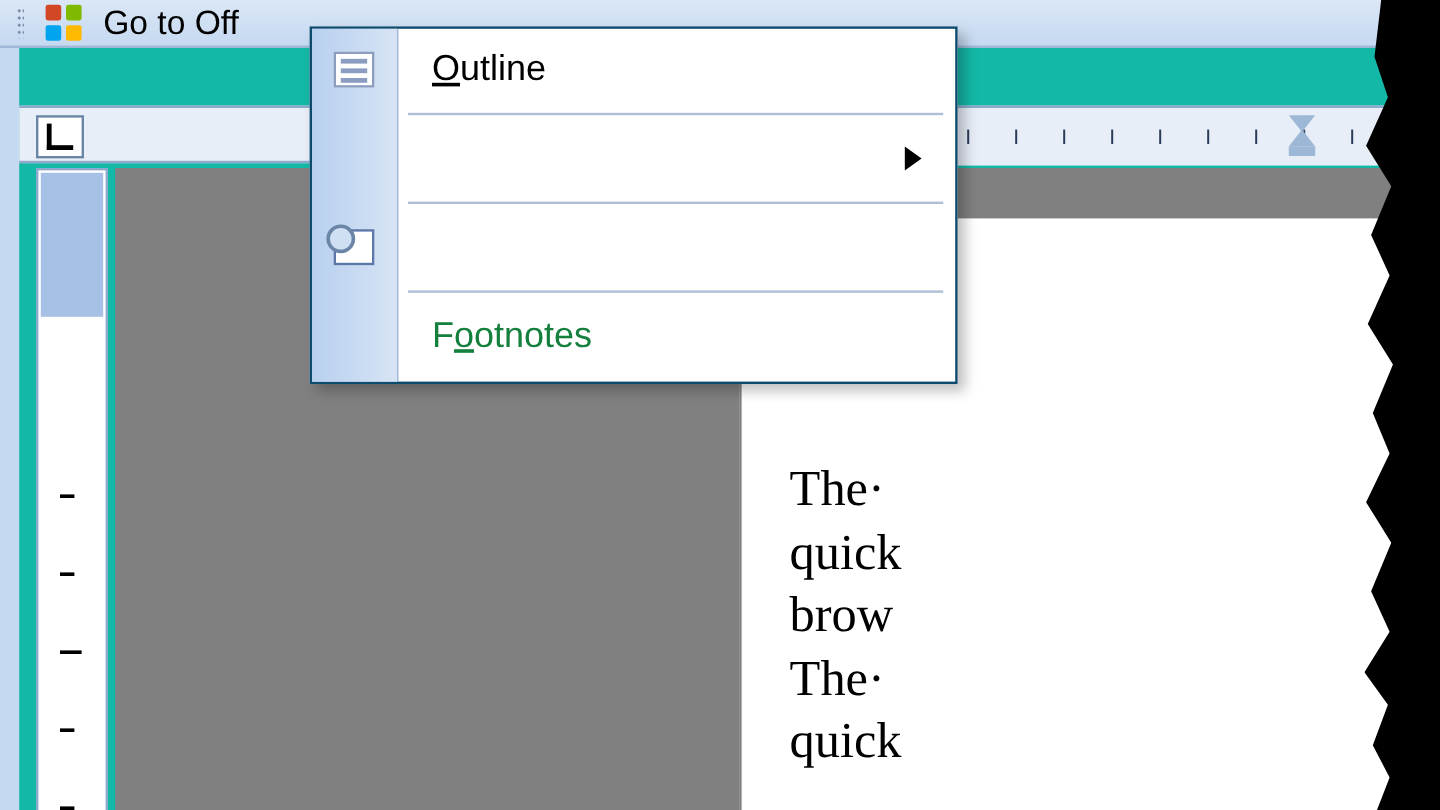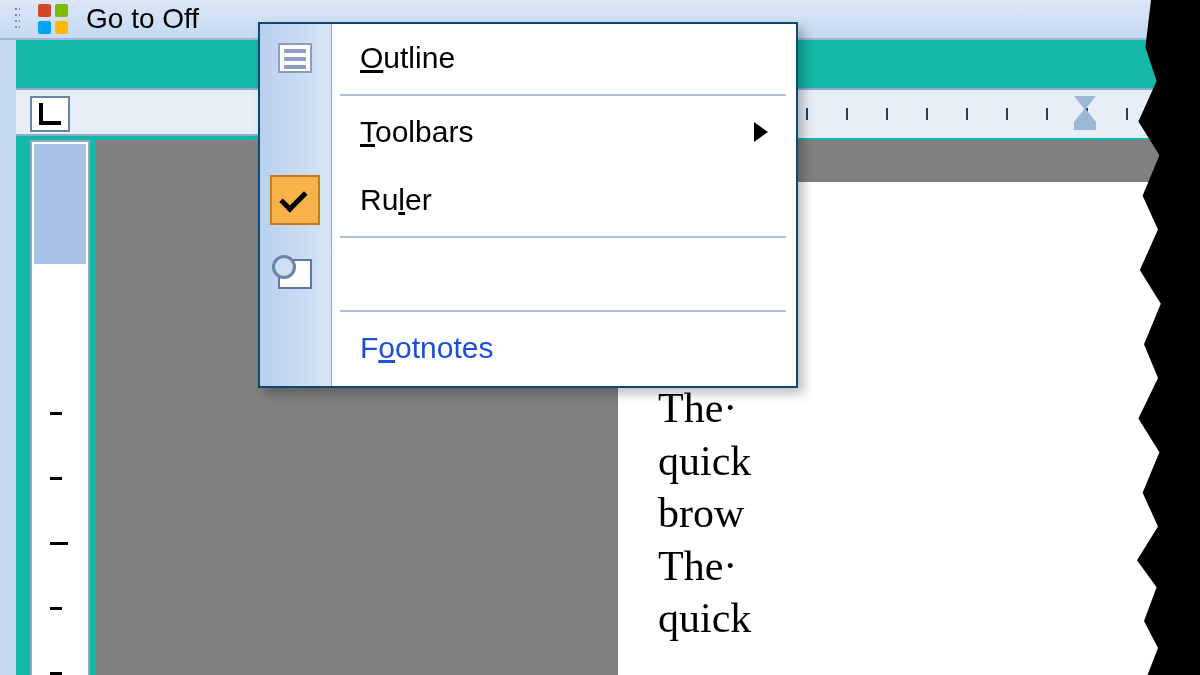--- a/index.html
+++ b/index.html
@@ -148,21 +148,21 @@
     background: linear-gradient(to right,#b8d0ef,#d7e4f5);
     border-right:1px solid #8ea9cc;
   }
   .menu-item {
     position:relative;
     display:flex; align-items:center;
     height:68px;
     padding-left:100px;
     cursor:default;
   }
-  .menu-item.disabled { color:#1d4ed8; }
+  .menu-item.disabled { color:#15803d; }
   .menu-sep {
     height:2px; margin:2px 10px 2px 80px;
     background:#aebfd8;
   }
   .menu-item .shortcut {
     position:absolute; right:120px;
   }
   .menu-item .submenu-arrow {
     position:absolute; right:28px; top:50%; transform:translateY(-50%);
     width:0;height:0;border-top:10px solid transparent;border-bottom:10px solid transparent;border-left:14px solid #000;
@@ -259,28 +259,23 @@
     <div class="menu-item">
       <div class="mi-icon">
           <div class="ic-outline"></div>
         </div>
       <span><span class="underline-letter">O</span><span>utline</span></span>
     </div>
     <div class="menu-sep"></div>
 
 
     <div class="menu-item">
-      <span><span class="underline-letter">T</span>oolbars</span>
       <div class="submenu-arrow"></div>
     </div>
 
-    <div class="menu-item checked">
-      <div class="mi-icon"></div>
-      <span>Ru<span class="underline-letter">l</span>er</span>
-    </div>
     <div class="menu-sep"></div>
 
     <div class="menu-item">
       <div class="mi-icon">
           <div class="ic-docmap"></div>
         </div>
     </div>
 
     <div class="menu-sep"></div>
 

